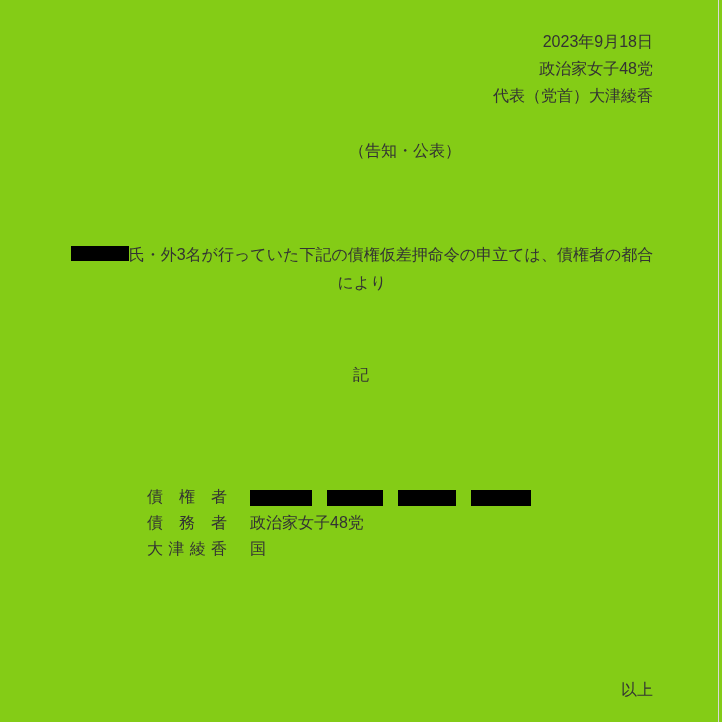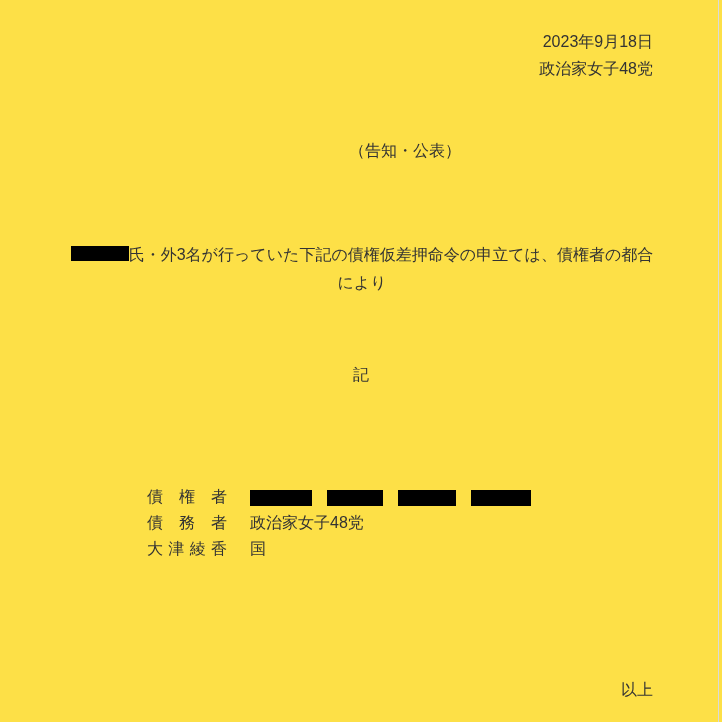--- a/index.html
+++ b/index.html
@@ -4,21 +4,21 @@
 <style>
   html, body {
     margin: 0;
     padding: 0;
     background: #ffffff;
   }
   .page {
     position: relative;
     width: 722px;
     height: 722px;
-    background: #fde047;
+    background: #84cc16;
     overflow: hidden;
     font-family: "Liberation Sans", "DejaVu Sans", sans-serif;
     color: #333333;
     font-size: 16px;
   }
   .header-right {
     position: absolute;
     top: 28px;
     right: 69px;
     text-align: right;
@@ -118,20 +118,21 @@
   }
 </style>
 </head>
 <body>
 
 <div class="page">
 
   <div class="header-right">
     <div>2023年9月18日</div>
     <div>政治家女子48党</div>
+    <div>代表（党首）大津綾香</div>
   </div>
 
   <div class="supertitle">（告知・公表）</div>
 
   <p class="body-par"><span class="redact-box inline" style="width: 58px; background: rgb(0, 0, 0);"></span><span>氏・外3名が行っていた下記の債権仮差押命令の申立ては、債権者の都合により</span><br></p>
 
   <div class="remark">記</div>
 
 
   <div class="parties">

